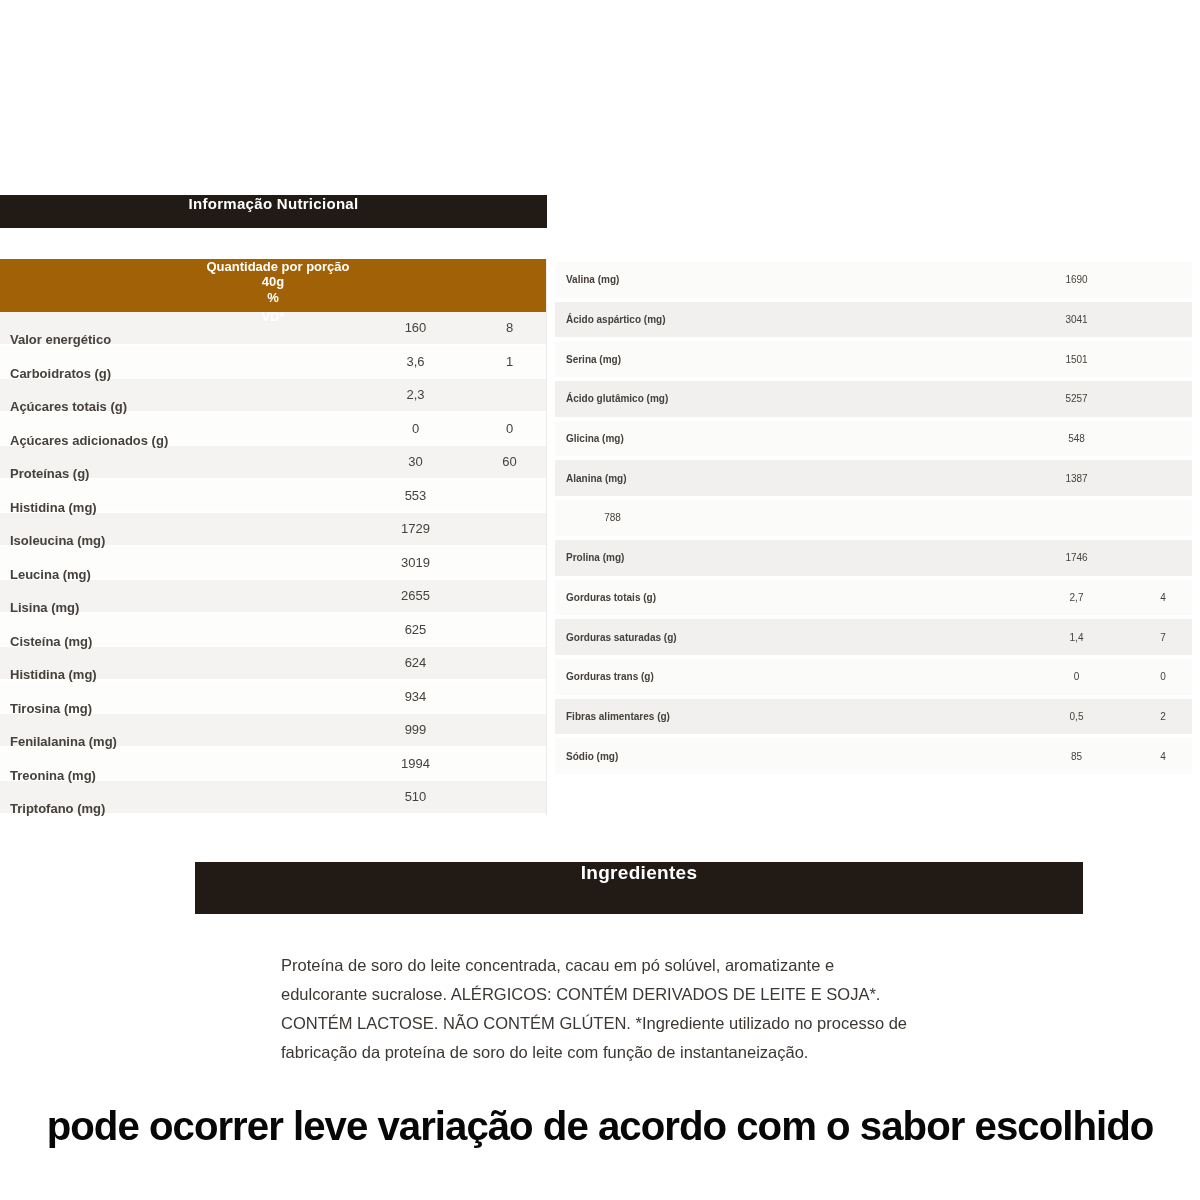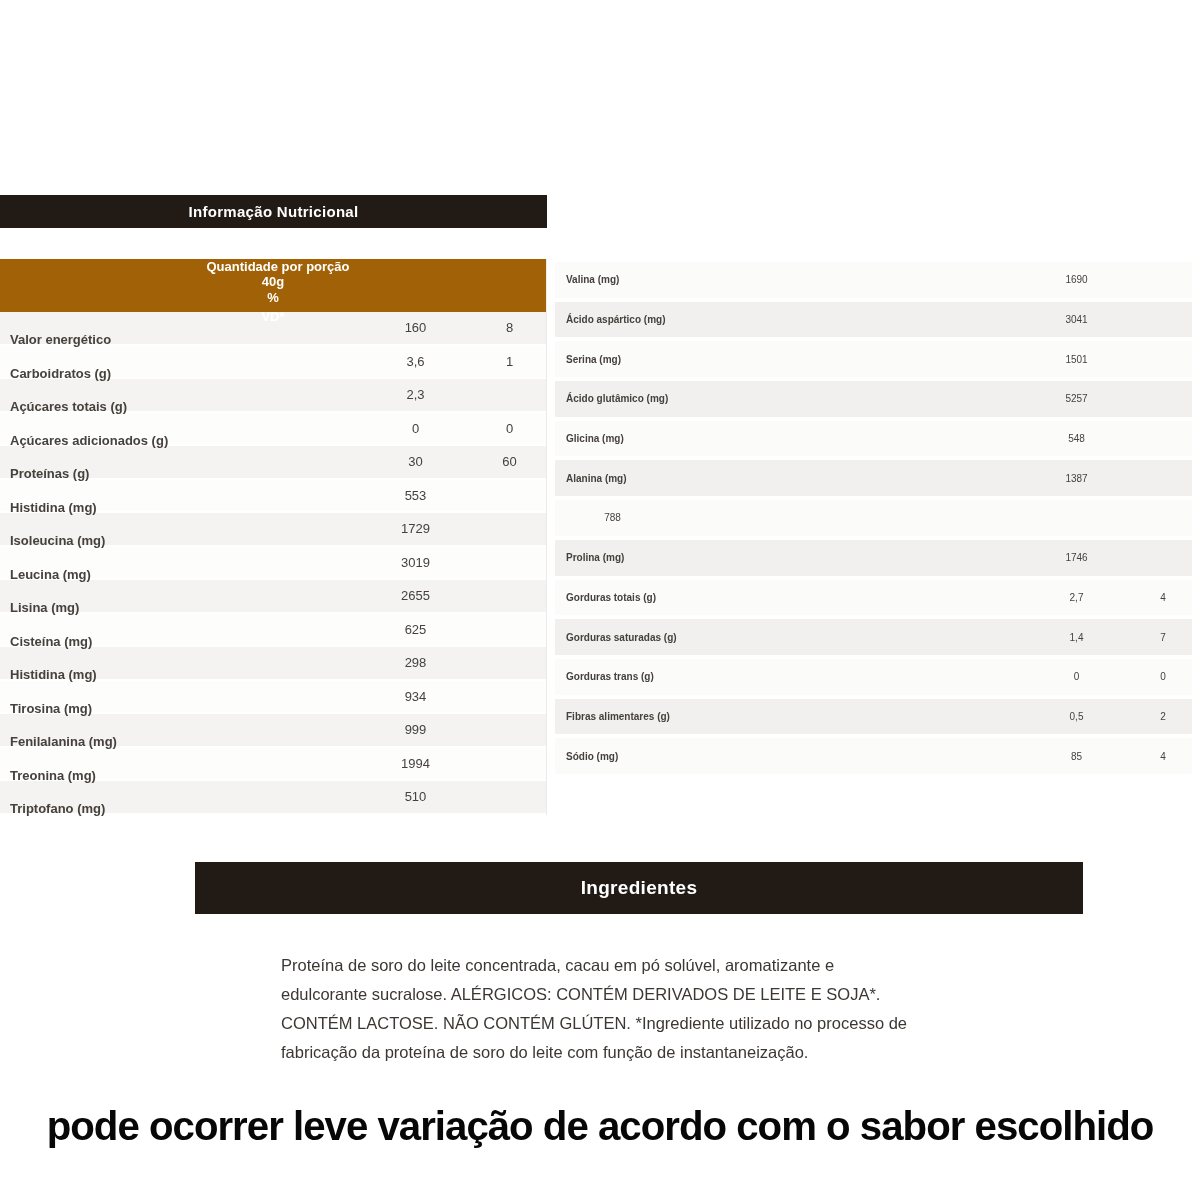--- a/index.html
+++ b/index.html
@@ -2,21 +2,21 @@
 <html><head>
 <meta charset="utf-8">
 <style>
   html,body{margin:0;padding:0;}
   body{
     width:1200px;height:1200px;position:relative;background:#ffffff;
     font-family:"Liberation Sans","DejaVu Sans",sans-serif;
     -webkit-font-smoothing:antialiased;overflow:hidden;
   }
   .darkbar{
-    background:#211a15;color:#fff;display:flex;align-items:center;justify-content:center;
+    background:#211a15;color:#fff;display:flex;justify-content:center;
     font-weight:bold;
   }
   
   .title-bar{position:absolute;left:0;top:195px;width:547px;height:33px;font-size:15px;letter-spacing:.3px;}
   
   .left-table{position:absolute;left:0;top:259px;width:547px;border-right:1px solid #edebe9;box-sizing:border-box;}
   .lt-header{height:53px;background:#a16207;color:#fff;display:flex;align-items:center;font-size:13px;font-weight:bold;flex-direction:column;}
   .lt-header .c-label{flex:1;padding-left:10px;}
   .c-amount{width:115px;text-align:center;flex-shrink:0;}
   .c-dv{width:73px;text-align:center;flex-shrink:0;}
@@ -118,21 +118,21 @@
   </div>
 
   <div class="row">
     <span class="c-label">Cisteína (mg)</span>
     <span class="c-amount">625</span>
     <span class="c-dv"></span>
   </div>
 
   <div class="row">
     <span class="c-label">Histidina (mg)</span>
-    <span class="c-amount">298</span>
+    <span class="c-amount">624</span>
     <span class="c-dv"></span>
   </div>
 
   <div class="row">
     <span class="c-label">Tirosina (mg)</span>
     <span class="c-amount">934</span>
     <span class="c-dv"></span>
   </div>
 
   <div class="row">

